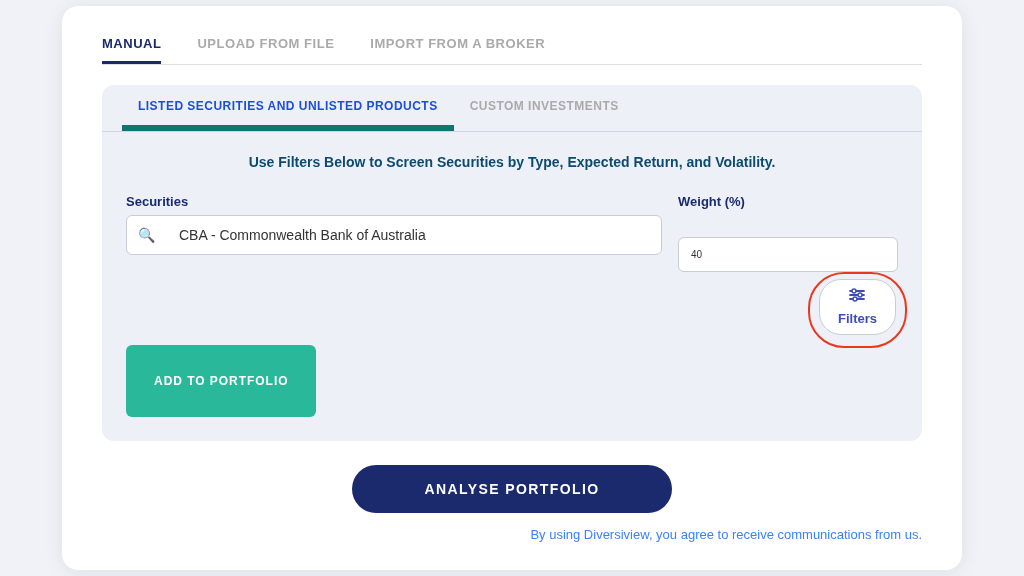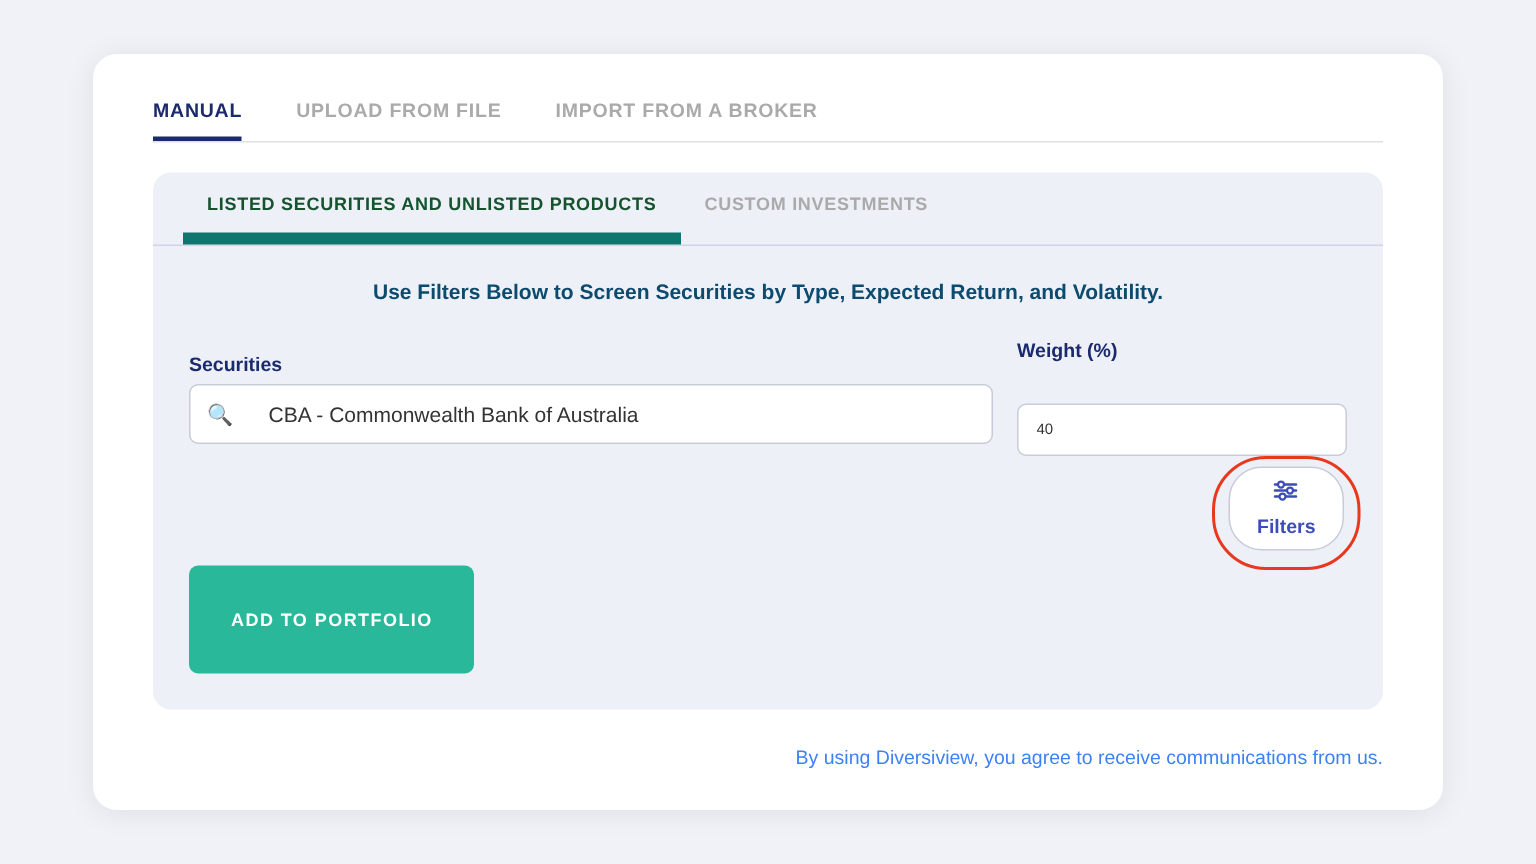--- a/index.html
+++ b/index.html
@@ -68,41 +68,41 @@
       font-weight: 700;
       letter-spacing: 0.04em;
       color: #aaa;
       cursor: pointer;
       border-bottom: 3px solid transparent;
       text-transform: uppercase;
       white-space: nowrap;
     }
 
     .sub-tab.active {
-      color: #14532d;
-      border-bottom: 8px solid #0f766e;
+      color: #1d4ed8;
+      border-bottom: 6px solid #0f766e;
     }
 
     
     .content-area {
       padding: 22px 24px 0 24px;
     }
 
     .filter-instruction {
       color: #0c4a6e;
       font-size: 14px;
       font-weight: 600;
       text-align: center;
       margin-bottom: 24px;
     }
 
     .fields-row {
       display: flex;
       gap: 16px;
-      align-items: center;
+      align-items: flex-start;
       margin-bottom: 7px;
     }
 
     .field-group {
       display: flex;
       flex-direction: column;
       gap: 6px;
     }
 
     .field-group.securities {
@@ -286,16 +286,17 @@
           <span>Filters</span>
         </button>
       </div>
 
       
       <button class="add-btn">ADD TO PORTFOLIO</button>
 
     </div>
   </div>
 
+  <button class="analyse-btn">ANALYSE PORTFOLIO</button>
 
   <div class="disclaimer">By using Diversiview, you agree to receive communications from us.</div>
 
 </div>
 
 </body></html>

